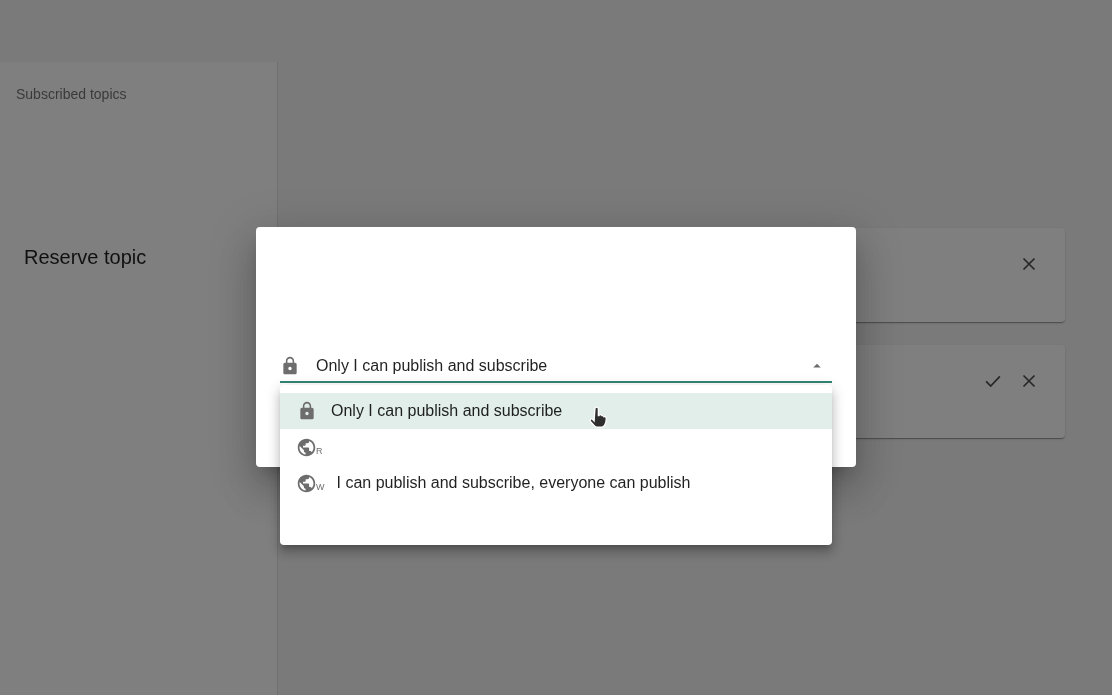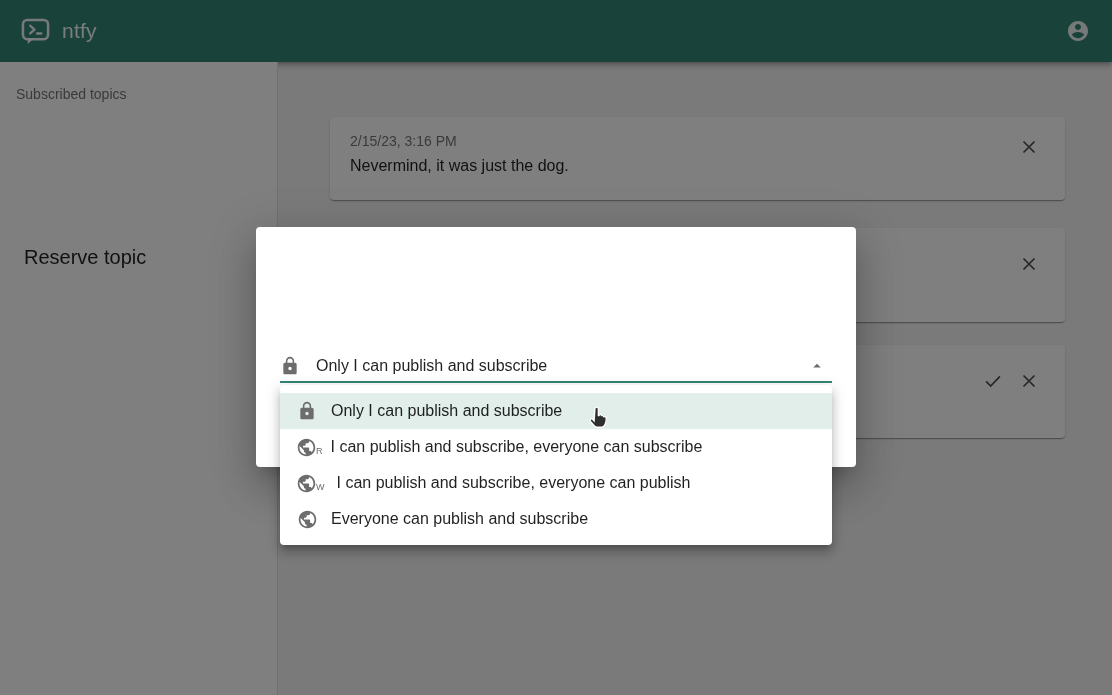--- a/index.html
+++ b/index.html
@@ -55,36 +55,20 @@
   .mitem .ic{width:22px;height:22px;color:#6d6d6d;flex:0 0 auto;display:flex;align-items:center;justify-content:center;}
   .mitem .lbl{margin-left:13px;font-size:16px;color:rgba(0,0,0,.87);white-space:nowrap;}
   .cursor{position:absolute;left:586px;top:406px;z-index:40;pointer-events:none;}
   svg{display:block;}
 </style>
 </head>
 <body>
 
 <div id="screen">
 
-  <header class="appbar">
-    <span class="logo">
-      <svg width="29" height="30" viewBox="0 0 30 30">
-        <rect x="2" y="3.5" width="26" height="20" rx="4.5" fill="none" stroke="currentColor" stroke-width="2.6"></rect>
-        <path d="M7 22.5 L7 28.5 L13.5 22.5 Z" fill="currentColor"></path>
-        <path d="M9.5 9.5 L14 13.5 L9.5 17.5" fill="none" stroke="currentColor" stroke-width="2.4" stroke-linejoin="round" stroke-linecap="round"></path>
-        <path d="M16.5 17.6 L21 17.6" stroke="currentColor" stroke-width="2.4" stroke-linecap="round"></path>
-      </svg>
-    </span>
-    <span class="title">ntfy</span>
-    <span class="account">
-      <svg width="24" height="24" viewBox="0 0 24 24" fill="currentColor">
-          <path d="M12 2C6.48 2 2 6.48 2 12s4.48 10 10 10 10-4.48 10-10S17.52 2 12 2zm0 3c1.66 0 3 1.34 3 3s-1.34 3-3 3-3-1.34-3-3 1.34-3 3-3zm0 14.2c-2.5 0-4.71-1.28-6-3.22.03-1.99 4-3.08 6-3.08 1.99 0 5.97 1.09 6 3.08-1.29 1.94-3.5 3.22-6 3.22z"></path>
-        </svg>
-    </span>
-  </header>
 
   <aside class="sidebar">
     <div class="subheader">Subscribed topics</div>
   </aside>
 
   <div class="srow selected" style="top:117px;height:46px;">
     <span class="ic">
       <svg width="24" height="24" viewBox="0 0 24 24" fill="#5c5c5c">
           <path d="M20 2H4c-1.1 0-2 .9-2 2v18l4-4h14c1.1 0 2-.9 2-2V4c0-1.1-.9-2-2-2z"></path>
         </svg>
@@ -192,29 +176,20 @@
 
   <div class="srow" style="top:522px;height:44px;">
     <span class="ic">
       <svg width="24" height="24" viewBox="0 0 24 24" fill="#6d6d6d">
           <path d="M19 13h-6v6h-2v-6H5v-2h6V5h2v6h6v2z"></path>
         </svg>
     </span>
     <span class="lbl">Subscribe to topic</span>
   </div>
 
-  <div class="card" style="top:117px;height:83px;">
-    <div class="time">2/15/23, 3:16 PM</div>
-    <div class="msg">Nevermind, it was just the dog.</div>
-    <span class="cardbtn" style="top:18px;right:24px;">
-      <svg width="22" height="22" viewBox="0 0 24 24">
-          <path d="M6 6 18 18 M18 6 6 18" stroke="#4f4f4f" stroke-width="1.9" fill="none"></path>
-        </svg>
-    </span>
-  </div>
 
   <div class="card" style="top:228px;height:94px;">
     <span class="cardbtn" style="top:24px;right:24px;">
       <svg width="22" height="22" viewBox="0 0 24 24">
           <path d="M6 6 18 18 M18 6 6 18" stroke="#4f4f4f" stroke-width="1.9" fill="none"></path>
         </svg>
     </span>
   </div>
 
   <div class="card" style="top:345px;height:93px;">
@@ -258,39 +233,30 @@
       </span>
       <span class="lbl">Only I can publish and subscribe</span>
     </div>
     <div class="mitem">
       <span class="globewrap">
         <svg width="21" height="21" viewBox="0 0 24 24" fill="#6d6d6d">
             <path d="M12 2C6.48 2 2 6.48 2 12s4.48 10 10 10 10-4.48 10-10S17.52 2 12 2zm-1 17.93c-3.95-.49-7-3.85-7-7.93 0-.62.08-1.21.21-1.79L9 15v1c0 1.1.9 2 2 2v1.93zm6.9-2.54c-.26-.81-1-1.39-1.9-1.39h-1v-3c0-.55-.45-1-1-1H8v-2h2c.55 0 1-.45 1-1V7h2c1.1 0 2-.9 2-2v-.41c2.93 1.19 5 4.06 5 7.41 0 2.08-.8 3.97-2.1 5.39z"></path>
           </svg>
         <span class="gsub">R</span>
       </span>
-      <span class="lbl" style="margin-left:8px;">I can publish and subscribe, everyone can subscribe</span>
     </div>
     <div class="mitem">
       <span class="globewrap">
         <svg width="21" height="21" viewBox="0 0 24 24" fill="#6d6d6d">
             <path d="M12 2C6.48 2 2 6.48 2 12s4.48 10 10 10 10-4.48 10-10S17.52 2 12 2zm-1 17.93c-3.95-.49-7-3.85-7-7.93 0-.62.08-1.21.21-1.79L9 15v1c0 1.1.9 2 2 2v1.93zm6.9-2.54c-.26-.81-1-1.39-1.9-1.39h-1v-3c0-.55-.45-1-1-1H8v-2h2c.55 0 1-.45 1-1V7h2c1.1 0 2-.9 2-2v-.41c2.93 1.19 5 4.06 5 7.41 0 2.08-.8 3.97-2.1 5.39z"></path>
           </svg>
         <span class="gsub">W</span>
       </span>
       <span class="lbl" style="margin-left:12px;">I can publish and subscribe, everyone can publish</span>
     </div>
-    <div class="mitem">
-      <span class="ic">
-        <svg width="21" height="21" viewBox="0 0 24 24" fill="#6d6d6d">
-            <path d="M12 2C6.48 2 2 6.48 2 12s4.48 10 10 10 10-4.48 10-10S17.52 2 12 2zm-1 17.93c-3.95-.49-7-3.85-7-7.93 0-.62.08-1.21.21-1.79L9 15v1c0 1.1.9 2 2 2v1.93zm6.9-2.54c-.26-.81-1-1.39-1.9-1.39h-1v-3c0-.55-.45-1-1-1H8v-2h2c.55 0 1-.45 1-1V7h2c1.1 0 2-.9 2-2v-.41c2.93 1.19 5 4.06 5 7.41 0 2.08-.8 3.97-2.1 5.39z"></path>
-          </svg>
-      </span>
-      <span class="lbl">Everyone can publish and subscribe</span>
-    </div>
   </div>
 
   <span class="cursor">
     <svg width="23" height="27" viewBox="0 0 24 28">
       <path d="M9.3 3c0-1.05.8-1.9 1.8-1.9S12.9 1.95 12.9 3v6.9h.6c.2-.55.85-1 1.5-1 .7 0 1.3.4 1.55 1h.65c.8 0 1.45.55 1.6 1.25.2-.1.45-.15.7-.15.9 0 1.65.75 1.65 1.65 0 3.2-.6 5.3-1.5 6.9-.7 1.25-2 2.55-3.3 2.55h-4.6c-1.2 0-2.4-.6-3.2-1.55l-3.9-4.6c-.55-.65-.5-1.6.15-2.15.6-.5 1.5-.5 2.05.05l1.6 1.6z" fill="#2e2e2e" stroke="#ffffff" stroke-width="1.4"></path>
     </svg>
   </span>
 
 </div>
 

